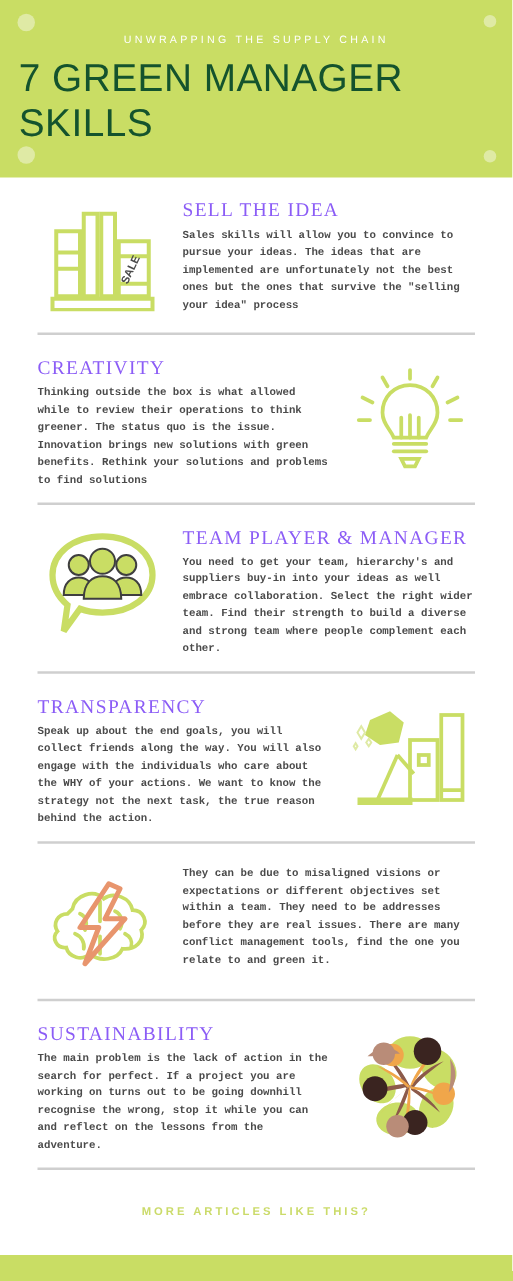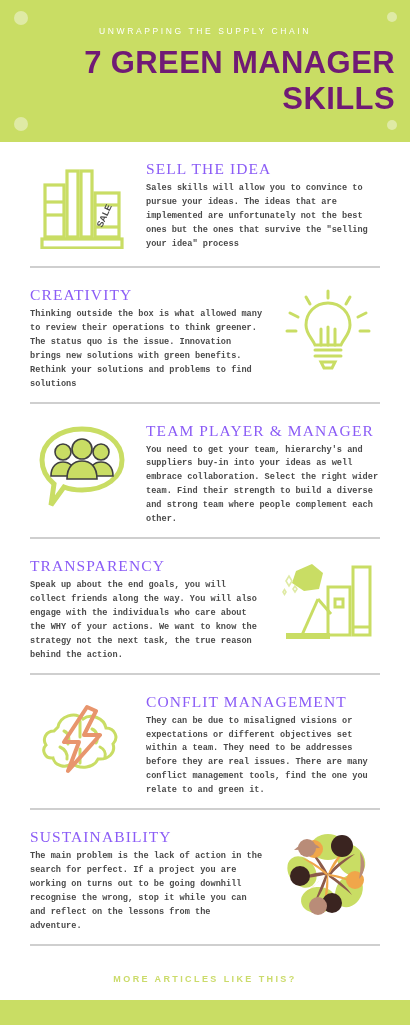--- a/index.html
+++ b/index.html
@@ -30,38 +30,38 @@
   .dot.br { width:10px; height:10px; right:13px; bottom:12px; }
   .eyebrow {
     color:#ffffff;
     font-size:8.5px;
     letter-spacing:2.6px;
     font-weight:400;
     margin-bottom:9px;
     text-align:center;
   }
   .maintitle {
-    color:#701a75;
+    color:#14532d;
     font-size:31px;
     line-height:1.14;
-    font-weight:700;
+    font-weight:400;
     letter-spacing:0.4px;
-    text-align:right;
+    text-align:left;
     max-width:380px;
   }
 
   
   .sections { padding:0; }
   .section {
     display:flex;
     align-items:flex-start;
     padding:14px 30px 0 30px;
     gap:12px;
   }
-  .section.right-icon { flex-direction:row-reverse; }
+  .section.right-icon { flex-direction:row-reverse;align-items:center; }
   .icon-wrap {
     flex:0 0 104px;
     height:100px;
     display:flex;
     align-items:center;
     justify-content:center;
   }
   .txt { flex:1 1 auto; padding-top:4px; }
   .sec-title {
     font-family:"Liberation Serif", serif;
@@ -84,21 +84,21 @@
     background:#cfcfcf;
     margin:10px 30px 0 30px;
   }
 
   
   .more {
     text-align:center;
     color:#cbdb6a;
     font-size:9px;
     letter-spacing:2.4px;
-    padding:28px 0 16px 0;
+    padding:28px 0 30px 0;
     font-weight:600;
   }
   .footer {
     background:#c9dd64;
     text-align:center;
     padding:24px 0 26px 0;
   }
   .footer-main {
     color:#ffffff;
     font-size:9.5px;
@@ -168,21 +168,21 @@
             <line x1="66" y1="10" x2="62" y2="17"></line>
             <line x1="6" y1="26" x2="14" y2="30"></line>
             <line x1="82" y1="26" x2="74" y2="30"></line>
             <line x1="3" y1="44" x2="12" y2="44"></line>
             <line x1="85" y1="44" x2="76" y2="44"></line>
           </g>
         </svg>
       </div>
       <div class="txt">
         <div class="sec-title">CREATIVITY</div>
-        <div class="sec-body">Thinking outside the box is what allowed many to review their operations to think greener. The status quo is the issue. Innovation brings new solutions with green benefits. Rethink your solutions and problems to find solutions</div>
+        <div class="sec-body">Thinking outside the box is what allowed while to review their operations to think greener. The status quo is the issue. Innovation brings new solutions with green benefits. Rethink your solutions and problems to find solutions</div>
       </div>
     </div>
     <div class="divider"></div>
 
     <div class="section">
       <div class="icon-wrap">
         <svg width="94" height="92" viewBox="0 0 94 92">
           <path d="M47 7 C71 7 87 21 87 38 C87 55 71 68 47 68 C40 68 34 67 29 65
                    L16 83 L19 62 C12 56 7 48 7 38 C7 21 23 7 47 7 Z" fill="none" stroke="#c9dd64" stroke-width="5"></path>
           <g fill="#c9dd64" stroke="#3f3f3f" stroke-width="1.6">
@@ -239,21 +239,20 @@
             <path d="M30 34 C35 36 36 42 34 47"></path>
             <path d="M46 24 L46 40 M46 52 L46 66"></path>
             <path d="M58 32 C63 34 65 41 62 46"></path>
             <path d="M26 50 C31 52 34 57 33 62"></path>
             <path d="M66 50 C70 52 72 56 71 60"></path>
           </g>
           <path d="M53 10 L30 45 L45 45 L34 74 L66 38 L50 38 L62 14 Z" fill="none" stroke="#e8956d" stroke-width="4" stroke-linejoin="round"></path>
         </svg>
       </div>
       <div class="txt">
-        <div class="sec-title">CONFLIT MANAGEMENT</div>
         <div class="sec-body"> They can be due to misaligned visions or expectations or different objectives set within a team. They need to be addresses before they are real issues. There are many conflict management tools, find the one you relate to and green it.</div>
       </div>
     </div>
     <div class="divider"></div>
 
     <div class="section right-icon">
       <div class="icon-wrap">
         <svg width="102" height="92" viewBox="0 0 102 92">
           <g transform="translate(51,46)">
             <g>

